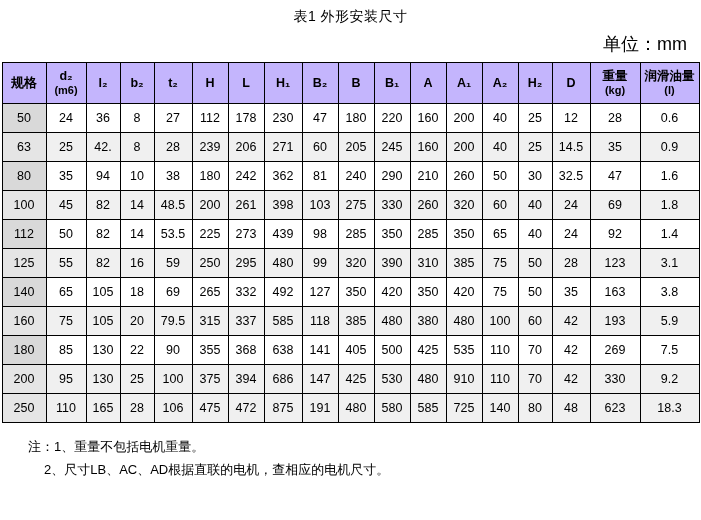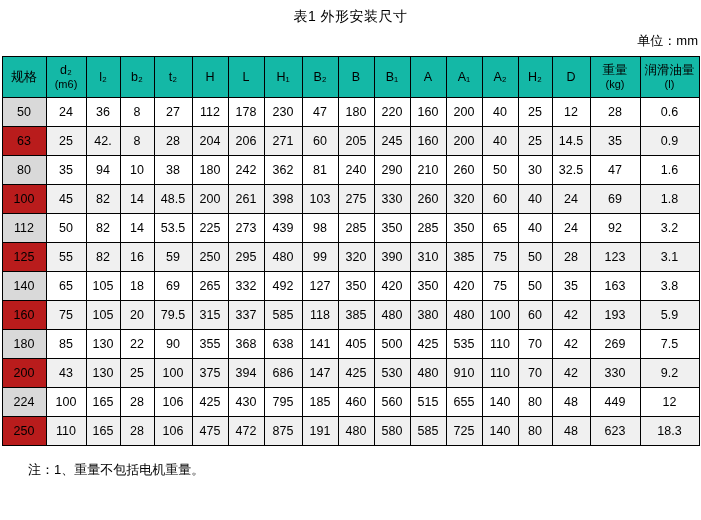--- a/index.html
+++ b/index.html
@@ -23,57 +23,57 @@
   }
   .title {
     text-align: center;
     font-size: 14px;
     font-weight: normal;
     padding-top: 8px;
     letter-spacing: 0.5px;
   }
   .unit-line {
     text-align: right;
-    font-size: 13px;
-    padding-right: 3px;
+    font-size: 18px;
+    padding-right: 14px;
     padding-top: 6px;
   }
   table.spec {
     border-collapse: collapse;
     margin: 6px auto 0 auto;
     width: 677px;
     table-layout: fixed;
   }
   table.spec th, table.spec td {
     border: 1px solid #000000;
     text-align: center;
     vertical-align: middle;
     font-size: 12.5px;
     height: 28px;
     padding: 0 1px;
     overflow: hidden;
     white-space: nowrap;
   }
   table.spec thead th {
-    background: #14b8a6;
-    font-weight: normal;
+    background: #c4b5fd;
+    font-weight: bold;
     height: 40px;
     font-size: 12.5px;
   }
   table.spec thead th.first-col {
     font-size: 13px;
   }
   table.spec tbody td.first-col {
     background: #d9d9d9;
   }
   table.spec tbody tr.alt td {
     background: #f0f0f0;
   }
   table.spec tbody tr.alt td.first-col {
-    background: #b91c1c;
+    background: #e5e5e5;
   }
   .hdr-stack {
     line-height: 1.15;
     display: block;
   }
   .hdr-stack .l1 { display: block; }
   .hdr-stack .l2 { display: block; font-size: 11px; }
   .notes {
     margin: 12px 12px 0 28px;
     font-size: 13px;
@@ -233,21 +233,21 @@
         <td>12</td>
         <td>28</td>
         <td>0.6</td>
       </tr>
       <tr class="alt">
         <td class="first-col">63</td>
         <td>25</td>
         <td>42.</td>
         <td>8</td>
         <td>28</td>
-        <td>204</td>
+        <td>239</td>
         <td>206</td>
         <td>271</td>
         <td>60</td>
         <td>205</td>
         <td>245</td>
         <td>160</td>
         <td>200</td>
         <td>40</td>
         <td>25</td>
         <td>14.5</td>
@@ -305,21 +305,21 @@
         <td>439</td>
         <td>98</td>
         <td>285</td>
         <td>350</td>
         <td>285</td>
         <td>350</td>
         <td>65</td>
         <td>40</td>
         <td>24</td>
         <td>92</td>
-        <td>3.2</td>
+        <td>1.4</td>
       </tr>
       <tr class="alt">
         <td class="first-col">125</td>
         <td>55</td>
         <td>82</td>
         <td>16</td>
         <td>59</td>
         <td>250</td>
         <td>295</td>
         <td>480</td>
@@ -389,57 +389,37 @@
         <td>425</td>
         <td>535</td>
         <td>110</td>
         <td>70</td>
         <td>42</td>
         <td>269</td>
         <td>7.5</td>
       </tr>
       <tr class="alt">
         <td class="first-col">200</td>
-        <td>43</td>
+        <td>95</td>
         <td>130</td>
         <td>25</td>
         <td>100</td>
         <td>375</td>
         <td>394</td>
         <td>686</td>
         <td>147</td>
         <td>425</td>
         <td>530</td>
         <td>480</td>
         <td>910</td>
         <td>110</td>
         <td>70</td>
         <td>42</td>
         <td>330</td>
         <td>9.2</td>
-      </tr>
-      <tr>
-        <td class="first-col">224</td>
-        <td>100</td>
-        <td>165</td>
-        <td>28</td>
-        <td>106</td>
-        <td>425</td>
-        <td>430</td>
-        <td>795</td>
-        <td>185</td>
-        <td>460</td>
-        <td>560</td>
-        <td>515</td>
-        <td>655</td>
-        <td>140</td>
-        <td>80</td>
-        <td>48</td>
-        <td>449</td>
-        <td>12</td>
       </tr>
       <tr class="alt">
         <td class="first-col">250</td>
         <td>110</td>
         <td>165</td>
         <td>28</td>
         <td>106</td>
         <td>475</td>
         <td>472</td>
         <td>875</td>
@@ -452,15 +432,16 @@
         <td>80</td>
         <td>48</td>
         <td>623</td>
         <td>18.3</td>
       </tr>
     </tbody>
   </table>
 
   <div class="notes">
     <div>注：1、重量不包括电机重量。</div>
+    <div class="indent">2、尺寸LB、AC、AD根据直联的电机，查相应的电机尺寸。</div>
   </div>
 
 </div>
 
 </body></html>

